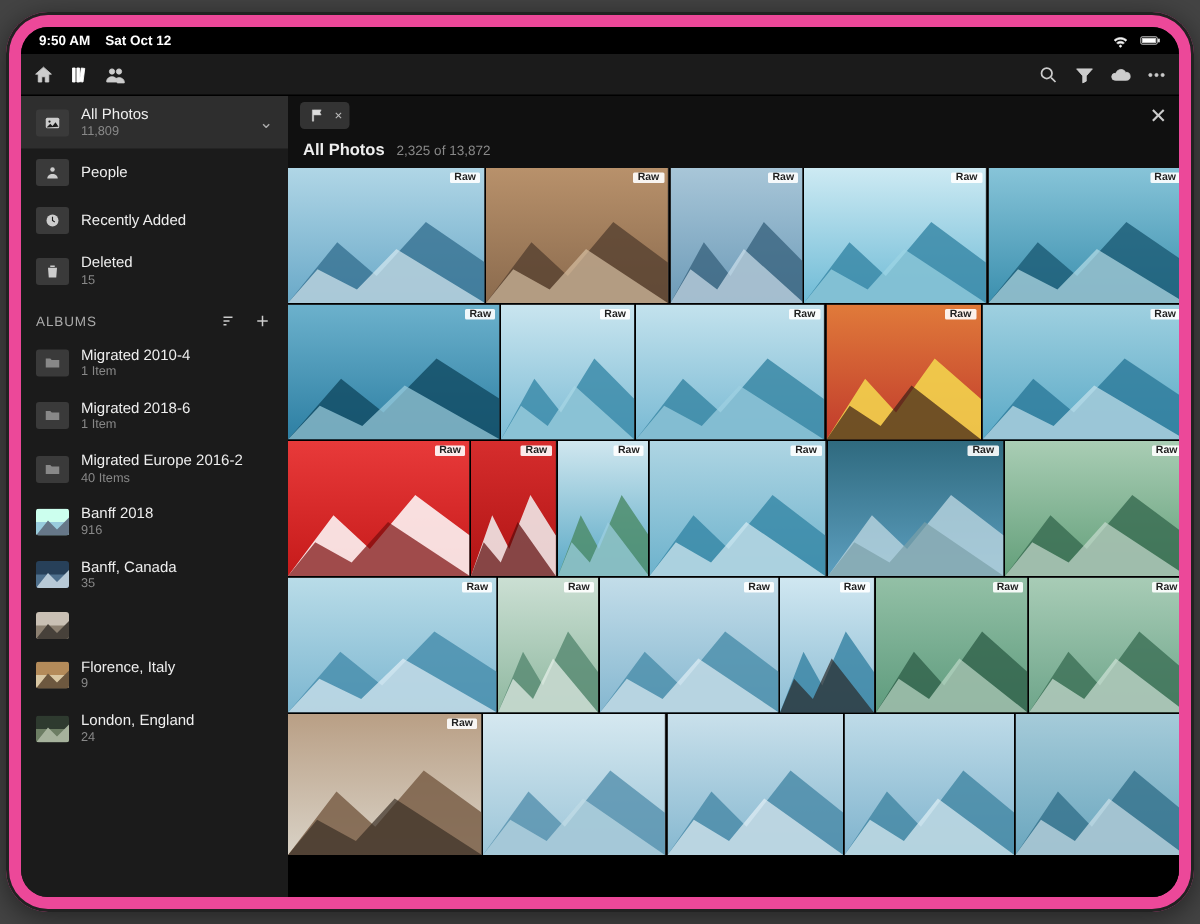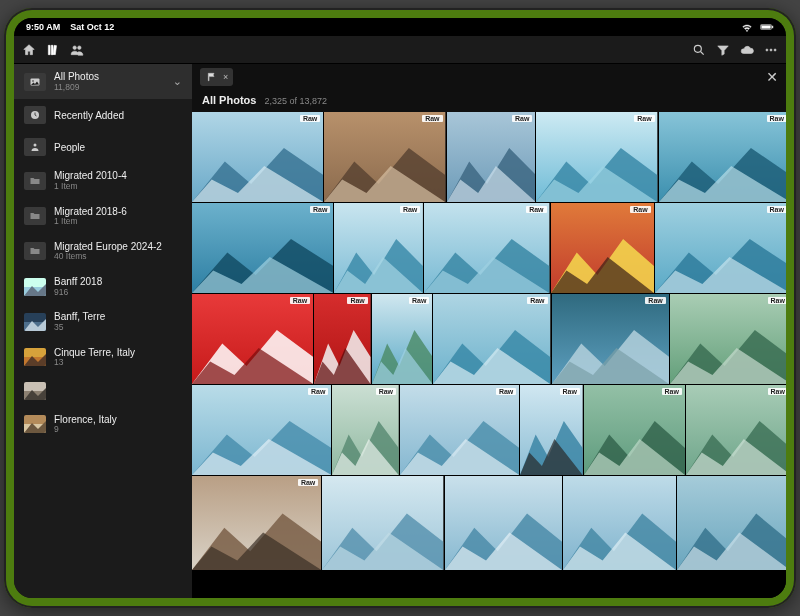--- a/index.html
+++ b/index.html
@@ -1,17 +1,17 @@
 <!DOCTYPE html>
 <html><head>
 <meta charset="utf-8">
 <style>
   * { box-sizing: border-box; margin: 0; padding: 0; font-family: -apple-system, "Helvetica Neue", sans-serif; }
   body { background: #444; display: flex; align-items: center; justify-content: center; width: 800px; height: 616px; }
-  .ipad-frame { width: 792px; height: 600px; background: #4d7c0f; border-radius: 28px; padding: 10px; box-shadow: inset 0 0 0 2px #222, 0 4px 20px rgba(0,0,0,.5); position: relative; }
+  .ipad-frame { width: 792px; height: 600px; background: #ec4899; border-radius: 28px; padding: 10px; box-shadow: inset 0 0 0 2px #222, 0 4px 20px rgba(0,0,0,.5); position: relative; }
   .screen { width: 100%; height: 100%; background: #1b1b1b; border-radius: 18px; overflow: hidden; display: flex; flex-direction: column; color: #eee; font-size: 10px; }
   .statusbar { height: 18px; background: #000; display: flex; justify-content: space-between; align-items: center; padding: 0 12px; font-size: 9px; font-weight: 600; color: #fff; }
   .statusbar .right { display: flex; gap: 6px; align-items: center; }
   .topbar { height: 28px; display: flex; align-items: center; justify-content: space-between; padding: 0 8px; border-bottom: 1px solid #000; }
   .topbar .left, .topbar .right { display: flex; gap: 10px; align-items: center; }
   .icon { width: 14px; height: 14px; fill: #ccc; stroke: #ccc; display: inline-flex; align-items: center; justify-content: center; cursor: pointer; }
   .icon.active { fill: #fff; stroke: #fff; }
   .app-body { flex: 1; display: flex; overflow: hidden; }
   .sidebar { width: 178px; background: #1b1b1b; display: flex; flex-direction: column; overflow-y: auto; font-size: 10px; }
   .sidebar-item { display: flex; align-items: center; gap: 8px; padding: 7px 10px; cursor: pointer; position: relative; }
@@ -125,37 +125,62 @@
             </span>
             <span class="labels">
               <span class="title">All Photos</span>
               <span class="sub">11,809</span>
             </span>
             <span class="chev">⌄</span>
           </div>
           <div class="sidebar-item">
             <span class="thumb">
               <svg viewBox="0 0 24 24" width="12" height="12">
+                <circle cx="12" cy="8" r="3" fill="#ccc"></circle>
+                <path d="M5 20c0-3.5 3-6 7-6s7 2.5 7 6" fill="#ccc"></path>
+              </svg>
+            </span>
+            <span class="labels">
+              <span class="title">People</span>
+            </span>
+          </div>
+          <div class="sidebar-item">
+            <span class="thumb">
+              <svg viewBox="0 0 24 24" width="12" height="12">
                 <circle cx="12" cy="12" r="8" fill="#ccc"></circle>
                 <path d="M12 7v5l3 2" stroke="#1b1b1b" stroke-width="1.5" fill="none"></path>
               </svg>
             </span>
             <span class="labels">
               <span class="title">Recently Added</span>
             </span>
           </div>
           <div class="sidebar-item">
             <span class="thumb">
               <svg viewBox="0 0 24 24" width="12" height="12">
-                <circle cx="12" cy="8" r="3" fill="#ccc"></circle>
-                <path d="M5 20c0-3.5 3-6 7-6s7 2.5 7 6" fill="#ccc"></path>
-              </svg>
-            </span>
-            <span class="labels">
-              <span class="title">People</span>
+                <path fill="#ccc" d="M6 7h12l-1 13H7zM9 4h6v2H9z"></path>
+              </svg>
+            </span>
+            <span class="labels">
+              <span class="title">Deleted</span>
+              <span class="sub">15</span>
+            </span>
+          </div>
+          <div class="albums-header">
+            <span>ALBUMS</span>
+            <span class="spacer"></span>
+            <span class="icon" style="margin-right:8px">
+              <svg viewBox="0 0 24 24" width="12" height="12">
+                <path stroke="#ccc" stroke-width="2" d="M4 7h12M4 12h8M4 17h4"></path>
+              </svg>
+            </span>
+            <span class="icon">
+              <svg viewBox="0 0 24 24" width="12" height="12">
+                <path stroke="#ccc" stroke-width="2" d="M12 5v14M5 12h14"></path>
+              </svg>
             </span>
           </div>
           <div class="sidebar-item">
             <span class="thumb">
               <svg viewBox="0 0 24 24" width="14" height="12">
                 <path fill="#888" d="M3 6h6l2 2h10v10H3z"></path>
               </svg>
             </span>
             <span class="labels">
               <span class="title">Migrated 2010-4</span>
@@ -173,21 +198,21 @@
               <span class="sub">1 Item</span>
             </span>
           </div>
           <div class="sidebar-item">
             <span class="thumb">
               <svg viewBox="0 0 24 24" width="14" height="12">
                 <path fill="#888" d="M3 6h6l2 2h10v10H3z"></path>
               </svg>
             </span>
             <span class="labels">
-              <span class="title">Migrated Europe 2024-2</span>
+              <span class="title">Migrated Europe 2016-2</span>
               <span class="sub">40 Items</span>
             </span>
           </div>
           <div class="sidebar-item">
             <span class="album-thumb">
               <svg class="svgfill" viewBox="0 0 22 18" preserveAspectRatio="none">
                 <rect width="22" height="18" fill="#cfe"></rect>
                 <rect y="9" width="22" height="9" fill="#9cd"></rect>
                 <polygon points="0,18 8,8 14,14 22,6 22,18" fill="#678"></polygon>
               </svg>
@@ -199,35 +224,22 @@
           </div>
           <div class="sidebar-item">
             <span class="album-thumb">
               <svg class="svgfill" viewBox="0 0 22 18" preserveAspectRatio="none">
                 <rect width="22" height="18" fill="#274059"></rect>
                 <rect y="9" width="22" height="9" fill="#4e6f8c"></rect>
                 <polygon points="0,18 8,8 14,14 22,6 22,18" fill="#b7c9d6"></polygon>
               </svg>
             </span>
             <span class="labels">
-              <span class="title">Banff, Terre</span>
+              <span class="title">Banff, Canada</span>
               <span class="sub">35</span>
-            </span>
-          </div>
-          <div class="sidebar-item">
-            <span class="album-thumb">
-              <svg class="svgfill" viewBox="0 0 22 18" preserveAspectRatio="none">
-                <rect width="22" height="18" fill="#d7a23b"></rect>
-                <rect y="9" width="22" height="9" fill="#c2772e"></rect>
-                <polygon points="0,18 8,8 14,14 22,6 22,18" fill="#5b3d28"></polygon>
-              </svg>
-            </span>
-            <span class="labels">
-              <span class="title">Cinque Terre, Italy</span>
-              <span class="sub">13</span>
             </span>
           </div>
           <div class="sidebar-item">
             <span class="album-thumb">
               <svg class="svgfill" viewBox="0 0 22 18" preserveAspectRatio="none">
                 <rect width="22" height="18" fill="#c9c0b4"></rect>
                 <rect y="9" width="22" height="9" fill="#8c8071"></rect>
                 <polygon points="0,18 8,8 14,14 22,6 22,18" fill="#47413a"></polygon>
               </svg>
             </span>
@@ -236,20 +248,33 @@
             <span class="album-thumb">
               <svg class="svgfill" viewBox="0 0 22 18" preserveAspectRatio="none">
                 <rect width="22" height="18" fill="#b48b5a"></rect>
                 <rect y="9" width="22" height="9" fill="#d9c7a3"></rect>
                 <polygon points="0,18 8,8 14,14 22,6 22,18" fill="#6d583f"></polygon>
               </svg>
             </span>
             <span class="labels">
               <span class="title">Florence, Italy</span>
               <span class="sub">9</span>
+            </span>
+          </div>
+          <div class="sidebar-item">
+            <span class="album-thumb">
+              <svg class="svgfill" viewBox="0 0 22 18" preserveAspectRatio="none">
+                <rect width="22" height="18" fill="#2e3a2f"></rect>
+                <rect y="9" width="22" height="9" fill="#6c7d63"></rect>
+                <polygon points="0,18 8,8 14,14 22,6 22,18" fill="#a6b29c"></polygon>
+              </svg>
+            </span>
+            <span class="labels">
+              <span class="title">London, England</span>
+              <span class="sub">24</span>
             </span>
           </div>
         </div>
 
       <div class="main">
         <div class="filterbar">
           <span class="filter-chip">
             <span class="icon">
               <svg viewBox="0 0 24 24" width="10" height="10">
                   <path fill="#ddd" d="M5 3h12l-2 4 2 4H5v10H3V3z"></path>

